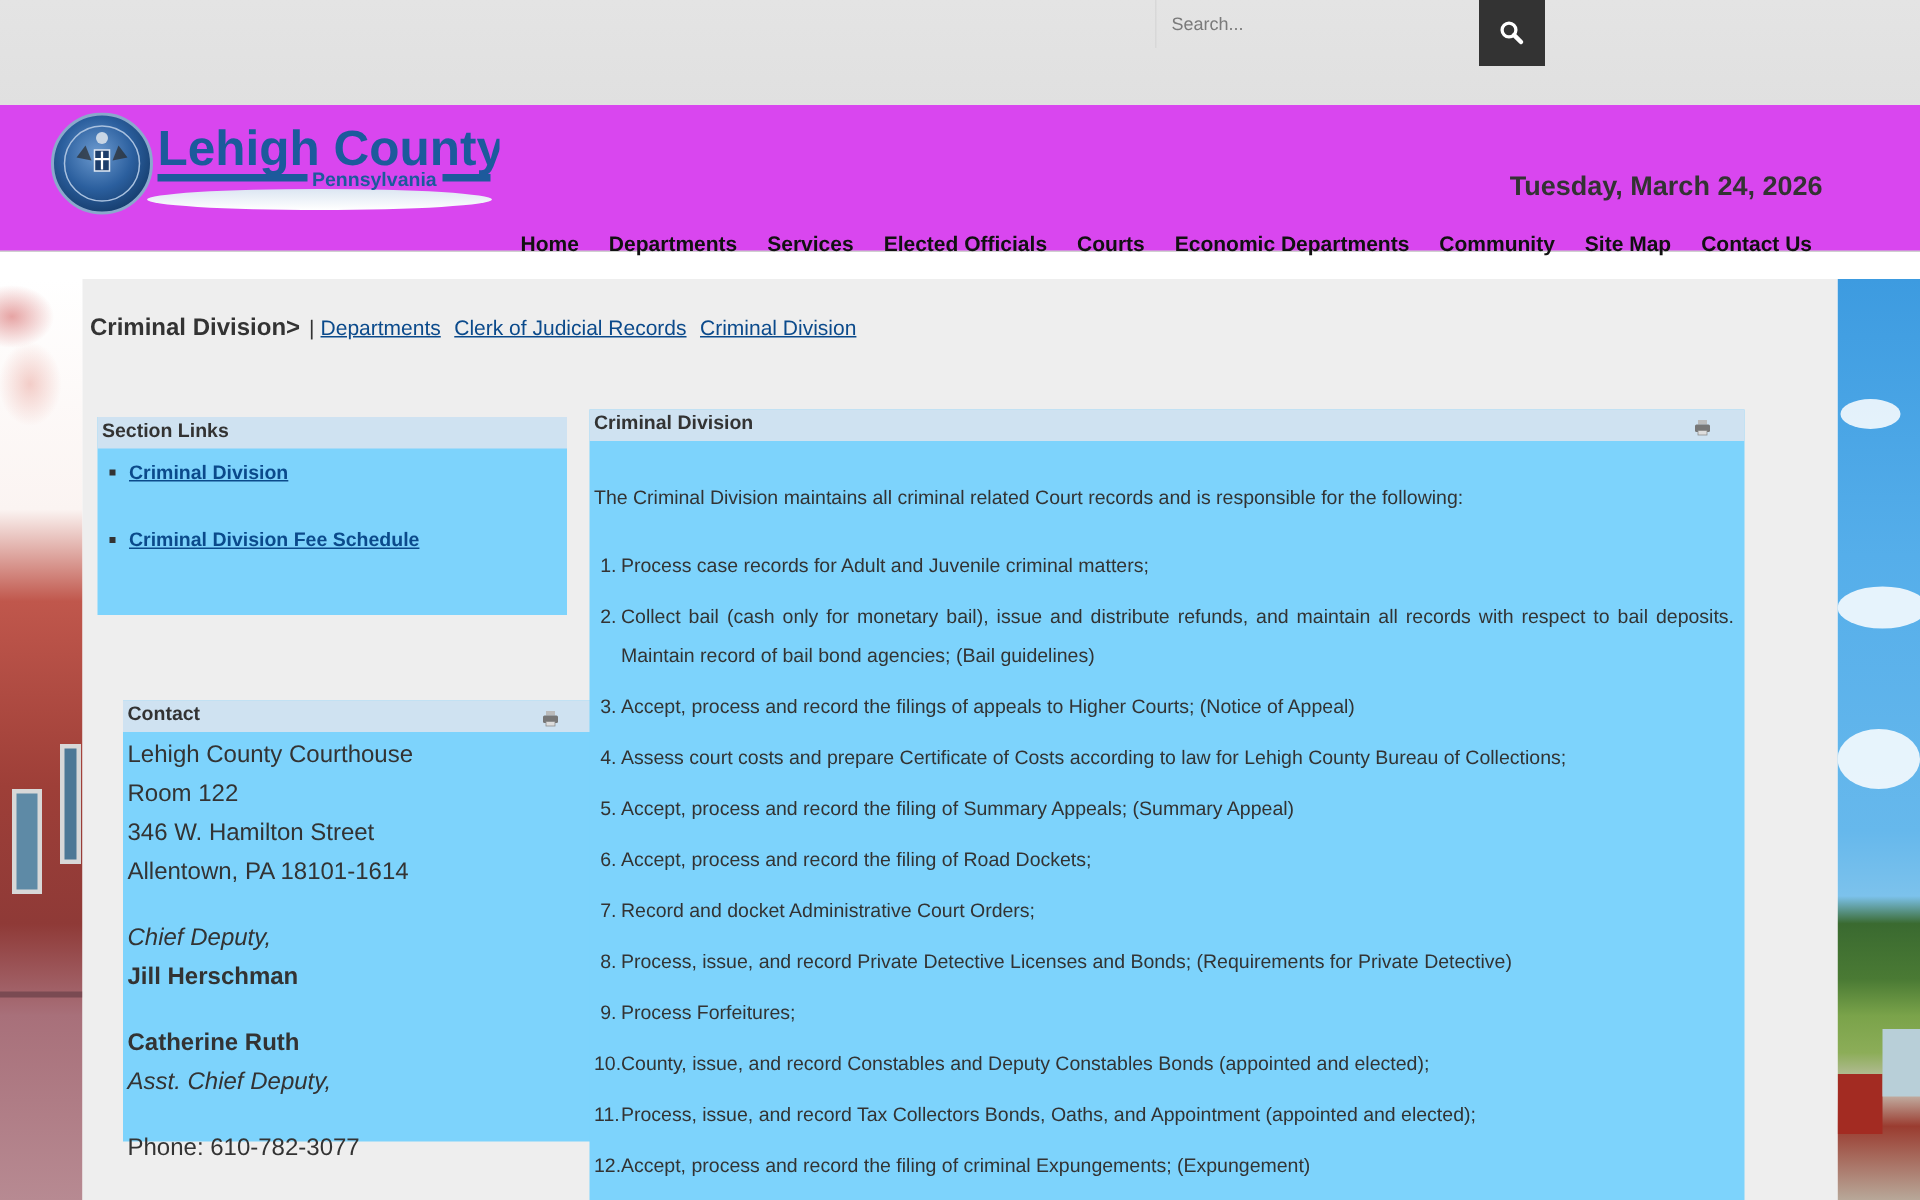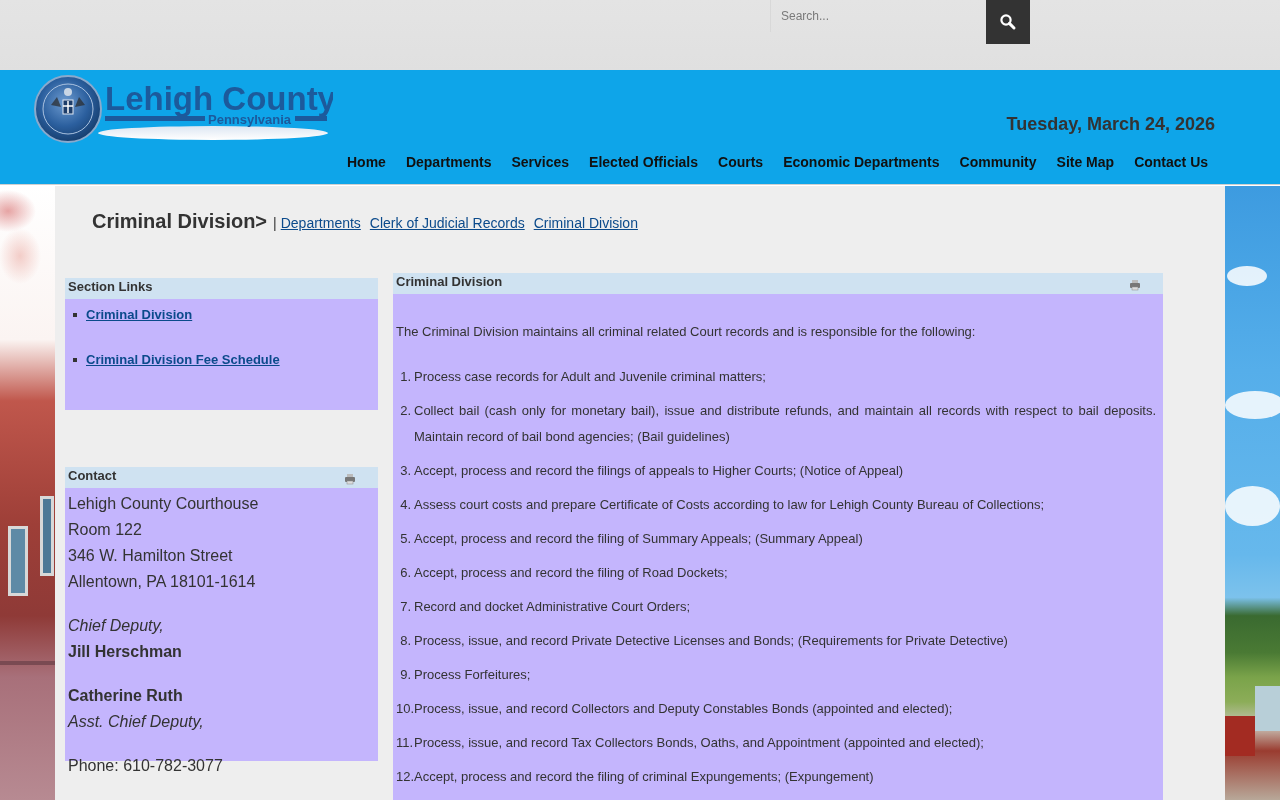--- a/index.html
+++ b/index.html
@@ -22,21 +22,21 @@
   }
   .search-input::placeholder { color: #7a7a7a; }
   .search-btn {
     position: absolute; left: 986px; top: 0; width: 44px; height: 44px;
     background: #333333; border: none; display: flex; align-items: center; justify-content: center;
     cursor: pointer;
   }
 
   
   .header {
-    position: absolute; left: 0; top: 70px; width: 1280px; height: 115px; background: #0ea5e9;
+    position: absolute; left: 0; top: 70px; width: 1280px; height: 98px; background: #d946ef;
     border-bottom: 1px solid #cfcfcf;
   }
   .logo { position: absolute; left: 33px; top: 5px; width: 300px; height: 70px; display: block; }
   .date {
     position: absolute; right: 65px; top: 8px; font-size: 18px; font-weight: bold; color: #333; margin-top: 36px;
   }
   .nav { position: absolute; left: 337px; top: 82px; display: flex; }
   .nav a {
     font-size: 14px; font-weight: bold; color: #111; text-decoration: none;
     padding: 2px 10px; white-space: nowrap;
@@ -61,39 +61,39 @@
   .cloud { position:absolute; background:rgba(255,255,255,0.85); border-radius:50%; }
 
   
   .content-bg {
     position: absolute; left: 55px; top: 186px; width: 1170px; height: 614px; background: #eeeeee;
   }
 
   .breadcrumb {
     position: absolute; left: 60px; top: 210px; display: flex; align-items: baseline;
   }
-  .bc-title { font-size: 20px; font-weight: bold; color: #333; margin-left: 32px; }
+  .bc-title { font-size: 16px; font-weight: bold; color: #333; }
   .bc-sep { font-size: 14px; color: #333; margin: 0 4px 0 6px; }
   .bc-link { font-size: 14px; color: #0b4a8b; text-decoration: underline; margin-right: 9px; }
 
   
-  .panel { position: absolute; background: #c4b5fd; }
+  .panel { position: absolute; background: #7dd3fc; }
   .panel-head {
     height: 21px; background: #cfe2f1; font-size: 13px; font-weight: bold; color: #333;
     padding: 1px 3px; position: relative;
   }
   .printer { position: absolute; right: 22px; top: 6px; width: 12px; height: 12px; }
 
   .section-links { left: 65px; top: 278px; width: 313px; height: 132px; }
   .section-links ul { list-style: none; padding: 8px 0 0 8px; }
   .section-links li { font-size: 13px; margin-bottom: 30px; display: flex; align-items: center; }
   .section-links li .bullet { width: 4px; height: 4px; background: #333; margin-right: 9px; }
   .section-links li a { color: #0b4a8b; font-weight: bold; text-decoration: underline; font-size: 13px; }
 
-  .contact { left: 65px; top: 467px; width: 313px; height: 294px; }
+  .contact { left: 82px; top: 467px; width: 313px; height: 294px; }
   .contact .body { padding: 6px 3px; font-size: 16px; color: #333; }
   .contact .line { height: 26px; line-height: 20px; }
   .contact .gap { height: 18px; }
   .contact .italic { font-style: italic; }
   .contact .bold { font-weight: bold; }
 
   .main-panel { left: 393px; top: 273px; width: 770px; height: 527px; }
   .main-panel .body { padding: 30px 7px 0 3px; font-size: 13px; color: #333; }
   .main-panel .intro { margin-bottom: 24px; line-height: 16px; }
   .main-panel ol { list-style: none; }
@@ -265,21 +265,21 @@
       <li>
           <span class="num">8.</span>
           <span class="txt">Process, issue, and record Private Detective Licenses and Bonds; (Requirements for Private Detective)</span>
         </li>
       <li>
           <span class="num">9.</span>
           <span class="txt">Process Forfeitures;</span>
         </li>
       <li>
           <span class="num">10.</span>
-          <span class="txt">Process, issue, and record Collectors and Deputy Constables Bonds (appointed and elected);</span>
+          <span class="txt">County, issue, and record Constables and Deputy Constables Bonds (appointed and elected);</span>
         </li>
       <li>
           <span class="num">11.</span>
           <span class="txt">Process, issue, and record Tax Collectors Bonds, Oaths, and Appointment (appointed and elected);</span>
         </li>
       <li>
           <span class="num">12.</span>
           <span class="txt">Accept, process and record the filing of criminal Expungements; (Expungement)</span>
         </li>
     </ol>

